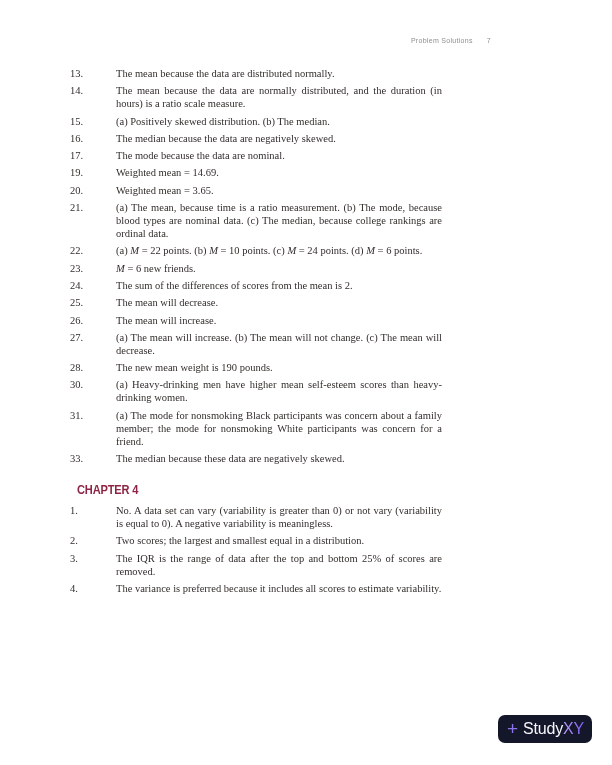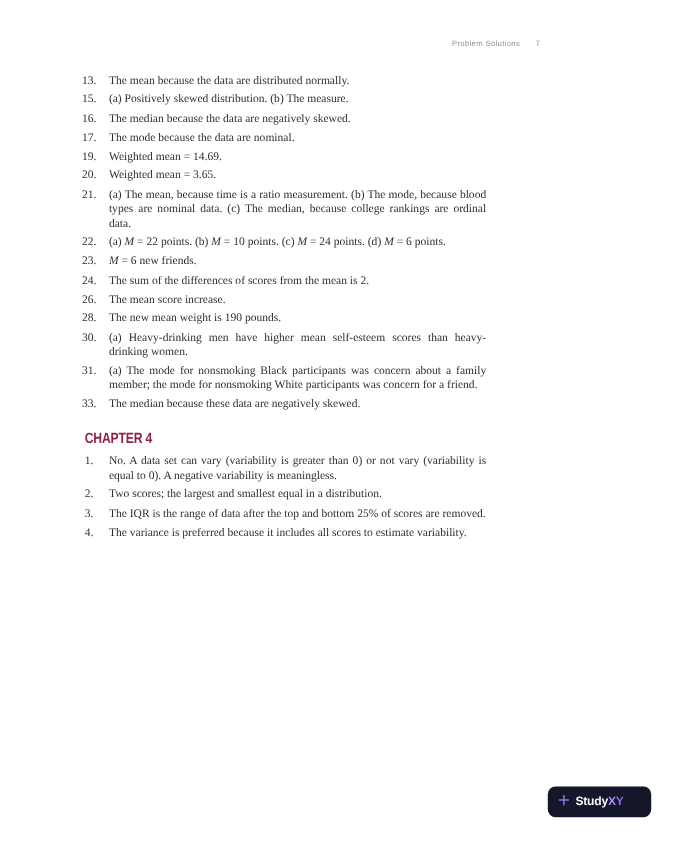--- a/index.html
+++ b/index.html
@@ -38,22 +38,22 @@
     list-style: none;
   }
   li.item {
     display: flex;
     margin-bottom: 4.3px;
     font-size: 10.5px;
     line-height: 13px;
   }
   li.item .num {
     flex: 0 0 22px;
-    text-align: center;
-    margin-right: 7px;
+    text-align: left;
+    margin-right: 24px;
   }
   li.item .txt {
     flex: 1 1 auto;
     text-align: justify;
   }
   li.item .txt i {
     font-style: italic;
   }
   .chapter-heading {
     margin-top: 17px;
@@ -83,22 +83,22 @@
     font-family: "Liberation Sans", sans-serif;
   }
   .badge .plus {
     color: var(--badge-plus, #8b74e8);
     font-size: 19px;
     font-weight: 400;
     line-height: 1;
     margin-top: -2px;
   }
   .badge .brand {
-    font-weight: bold;
-    font-size: 11px;
+    font-weight: normal;
+    font-size: 16px;
     letter-spacing: -0.2px;
     color: #f7f7fb;
     white-space: nowrap;
   }
   .badge .brand .suffix {
     background: linear-gradient(90deg, var(--badge-suffix-start, #c0a0fb), var(--badge-suffix-end, #7c5cf5));
     -webkit-background-clip: text;
     background-clip: text;
     color: transparent;
   }
@@ -113,22 +113,26 @@
     <span>7</span>
   </div>
 
   <div class="content">
     <ol class="sol-list">
         <li class="item">
           <span class="num">13.</span>
           <span class="txt">The mean because the data are distributed normally.</span>
         </li>
         <li class="item">
+          <span class="num">14.</span>
+          <span class="txt">The mean because the data are normally distributed, and the duration (in hours) is a ratio scale measure.</span>
+        </li>
+        <li class="item">
           <span class="num">15.</span>
-          <span class="txt">(a) Positively skewed distribution. (b) The measure.</span>
+          <span class="txt">(a) Positively skewed distribution. (b) The median.</span>
         </li>
         <li class="item">
           <span class="num">16.</span>
           <span class="txt">The median because the data are negatively skewed.</span>
         </li>
         <li class="item">
           <span class="num">17.</span>
           <span class="txt">The mode because the data are nominal.</span>
         </li>
         <li class="item">
@@ -149,22 +153,30 @@
         </li>
         <li class="item">
           <span class="num">23.</span>
           <span class="txt"><i>M</i> = 6 new friends.</span>
         </li>
         <li class="item">
           <span class="num">24.</span>
           <span class="txt">The sum of the differences of scores from the mean is 2.</span>
         </li>
         <li class="item">
+          <span class="num">25.</span>
+          <span class="txt">The mean will decrease.</span>
+        </li>
+        <li class="item">
           <span class="num">26.</span>
-          <span class="txt">The mean score increase.</span>
+          <span class="txt">The mean will increase.</span>
+        </li>
+        <li class="item">
+          <span class="num">27.</span>
+          <span class="txt">(a) The mean will increase. (b) The mean will not change. (c) The mean will decrease.</span>
         </li>
         <li class="item">
           <span class="num">28.</span>
           <span class="txt">The new mean weight is 190 pounds.</span>
         </li>
         <li class="item">
           <span class="num">30.</span>
           <span class="txt">(a) Heavy-drinking men have higher mean self-esteem scores than heavy-drinking women.</span>
         </li>
         <li class="item">

